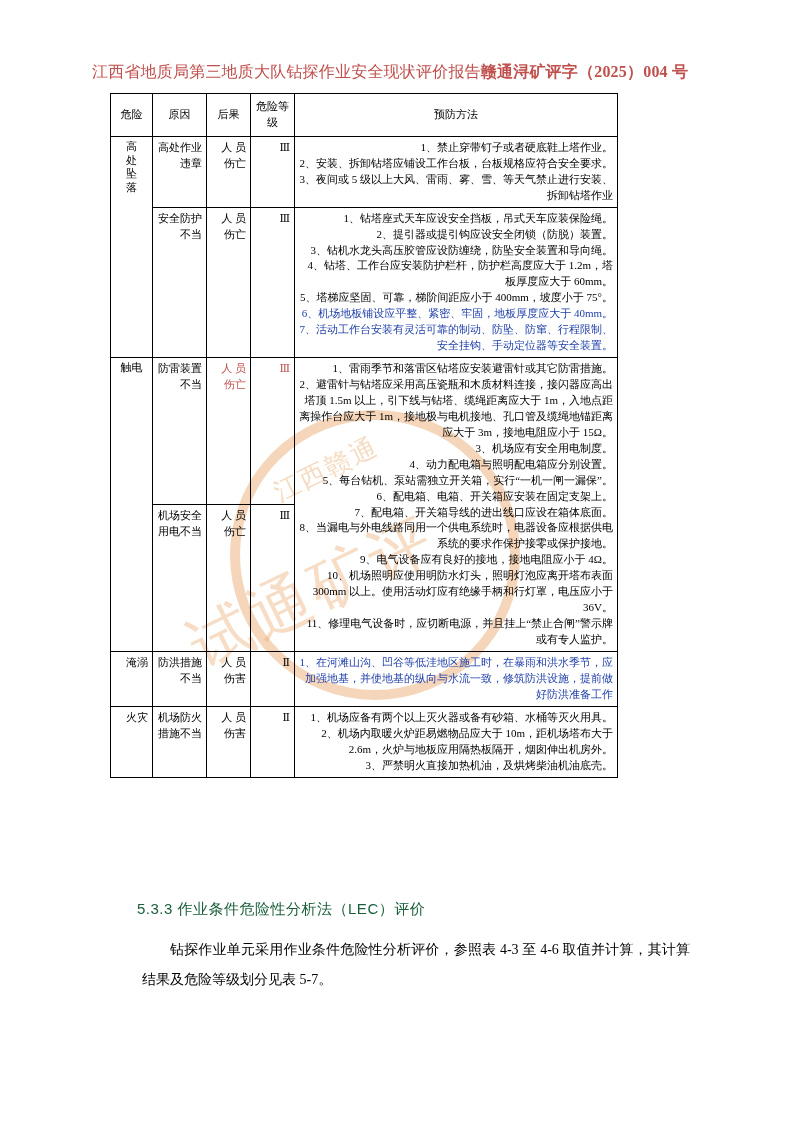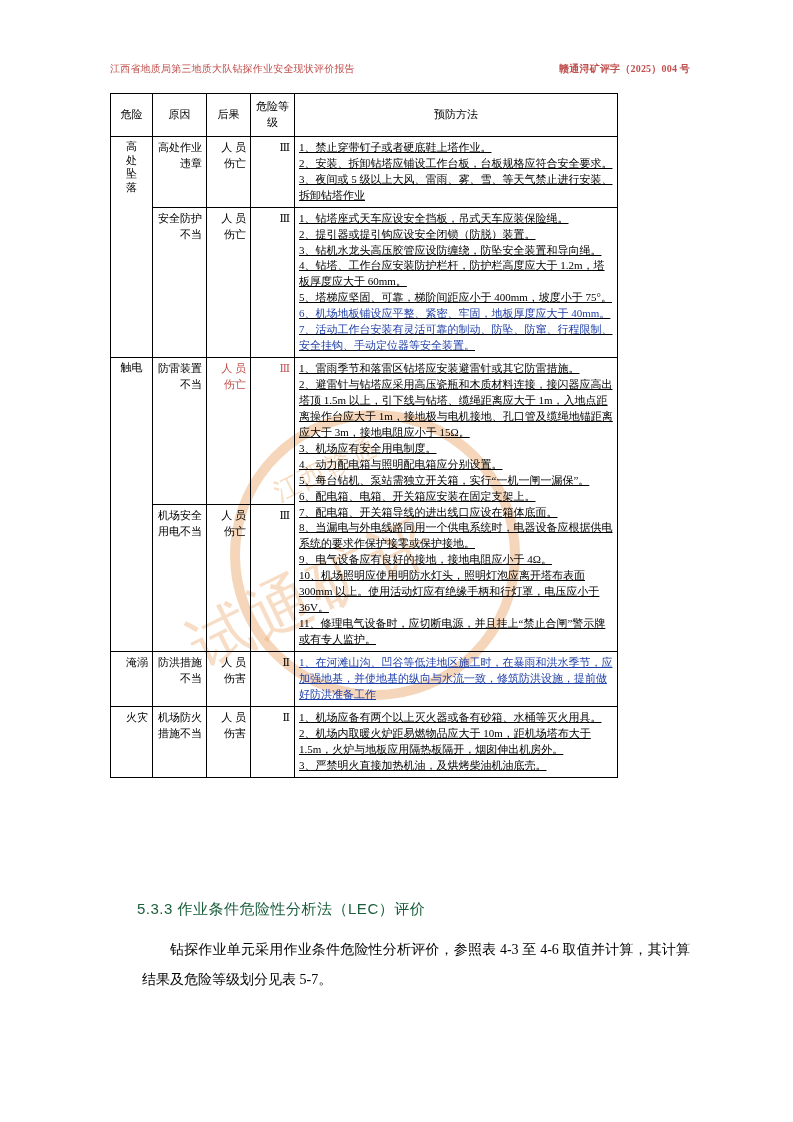--- a/index.html
+++ b/index.html
@@ -19,27 +19,27 @@
     position: absolute;
     top: 0; left: 0;
     width: 793px;
     height: 1122px;
     box-sizing: border-box;
   }
   
   .header {
     position: absolute;
     top: 62px;
-    left: 110px;
+    left: 92px;
     width: 580px;
     display: flex;
     justify-content: space-between;
     align-items: baseline;
     color: #c0504d;
-    font-size: 10px;
+    font-size: 16px;
     letter-spacing: .2px;
   }
   .header .hleft { white-space: nowrap; }
   .header .hright { white-space: nowrap; font-weight: bold; }
 
   
   .watermark {
     position: absolute;
     left: 150px;
     top: 390px;
@@ -109,21 +109,21 @@
   .c-conseq { width: 44px; }
   .c-level  { width: 44px; }
   .c-method { width: auto; }
 
   td.vcell {
     text-align: center;
     vertical-align: top;
     letter-spacing: 0px;
   }
   td.center-mid { text-align: right; vertical-align: top; margin-top: 44px; }
-  td.method { text-align: left; text-decoration: underline; }
+  td.method { text-align: right; }
   td.method p { margin: 0; text-indent: 0; }
 
   .red { color: #c0504d; }
   .blue { color: #1f3fa8; margin-top: 12px; }
 
   
   .stack { display:block; line-height: 1.25; }
 
   
   .sec-title {
@@ -259,21 +259,21 @@
         </td>
       </tr>
 
       <tr>
         <td class="center-mid">火灾</td>
         <td class="center-mid">机场防火措施不当</td>
         <td class="center-mid">人 员<br>伤害</td>
         <td class="center-mid">Ⅱ</td>
         <td class="method">
           <p>1、机场应备有两个以上灭火器或备有砂箱、水桶等灭火用具。</p>
-          <p>2、机场内取暖火炉距易燃物品应大于 10m，距机场塔布大于 1.5m，火炉与地板应用隔热板隔开，烟囱伸出机房外。</p>
+          <p>2、机场内取暖火炉距易燃物品应大于 10m，距机场塔布大于 2.6m，火炉与地板应用隔热板隔开，烟囱伸出机房外。</p>
           <p>3、严禁明火直接加热机油，及烘烤柴油机油底壳。</p>
         </td>
       </tr>
     </tbody>
   </table>
 
   <div class="sec-title">5.3.3 作业条件危险性分析法（LEC）评价</div>
 
   <div class="body-par">
     <span class="indent">钻探作业单元采用作业条件危险性分析评价，参照表 4-3 至 4-6 取值并计算，其计算结果及危险等级划分见表 5-7。</span>

